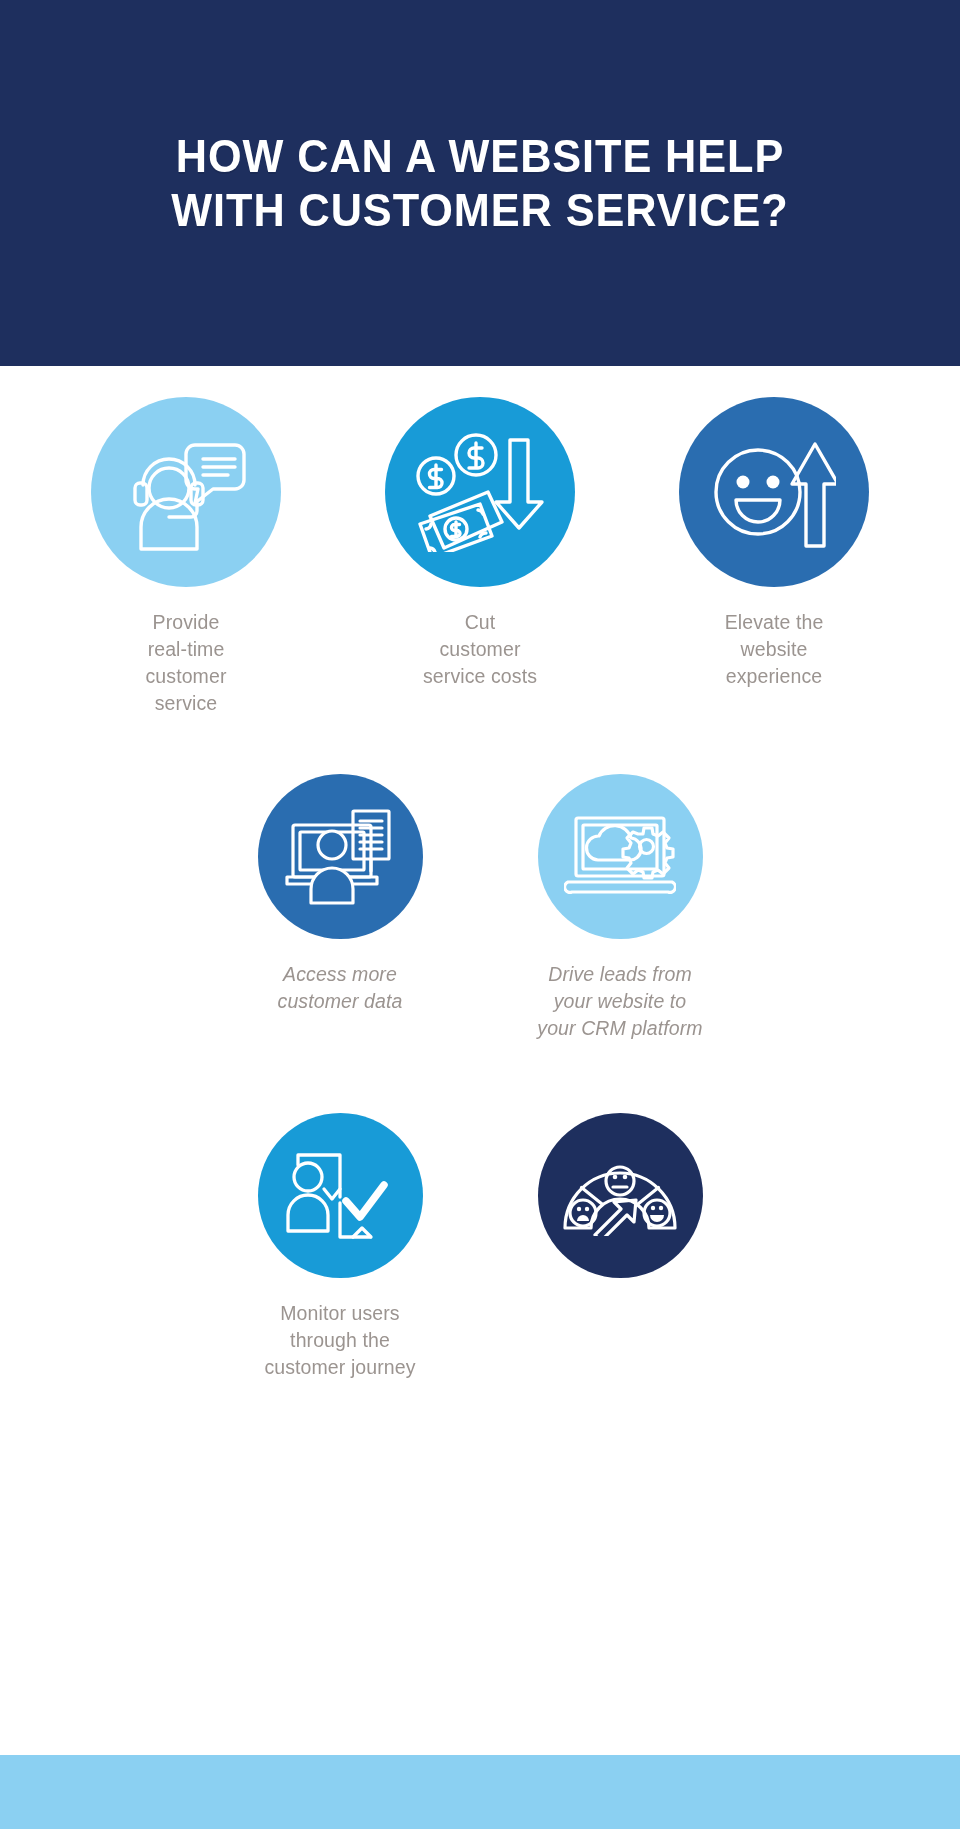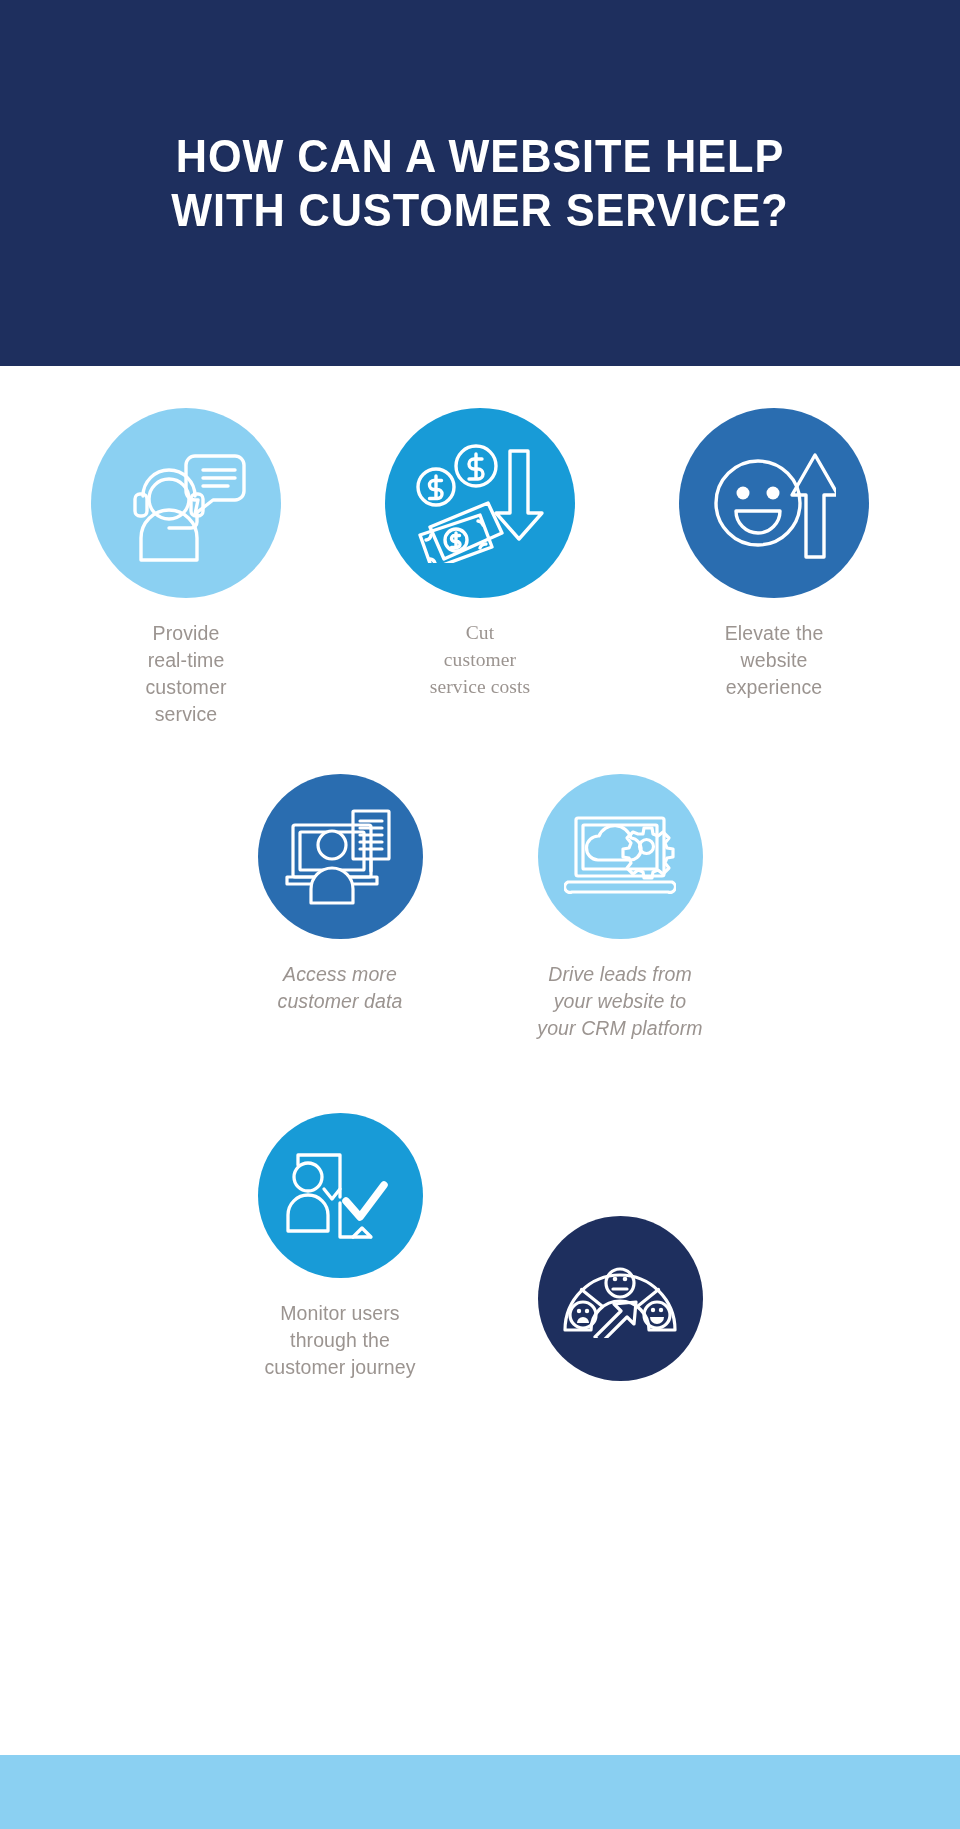--- a/index.html
+++ b/index.html
@@ -47,21 +47,21 @@
 
 <div class="header">
   <div class="header-title">
     <span>How can a website help</span>
     <span class="l2">with customer service?</span>
   </div>
 </div>
 
 <div class="board">
 
-  <div class="row" style="left:0;top:42px;width:960px;gap:104px;">
+  <div class="row" style="left:0;top:31px;width:960px;gap:104px;">
 
     <div class="cell" style="width:190px;">
       <div class="circle" style="width:190px;height:190px;background:#8bd0f2;">
         <span>
           <svg width="126" height="118" viewBox="0 0 126 118" fill="none" stroke="#ffffff" stroke-width="3.4" stroke-linecap="round" stroke-linejoin="round">
 
             <path d="M20 52 a26 26 0 0 1 52 0"></path>
             <rect x="12" y="50" width="12" height="22" rx="5"></rect>
             <rect x="68" y="50" width="12" height="22" rx="5"></rect>
 
@@ -75,21 +75,21 @@
             <path d="M80 26 h32 M80 34 h32 M80 42 h25"></path>
           </svg>
         </span>
       </div>
       <div class="caption">Provide
 real-time
 customer
 service</div>
     </div>
 
-    <div class="cell" style="width:190px;font-family:Liberation Serif, serif;">
+    <div class="cell" style="width:190px;">
       <div class="circle" style="width:190px;height:190px;background:#189bd7;">
         <span>
           <svg width="132" height="120" viewBox="0 0 132 120" fill="none" stroke="#ffffff" stroke-width="3.4" stroke-linecap="round" stroke-linejoin="round">
 
             <circle cx="62" cy="23" r="20"></circle>
             <path d="M62 11 v24 M68 16 h-8 a5 5 0 0 0 0 10 h4 a5 5 0 0 1 0 10 h-9"></path>
 
             <circle cx="22" cy="44" r="18"></circle>
             <path d="M22 33 v22 M27.5 37.5 h-7.5 a4.5 4.5 0 0 0 0 9 h3.5 a4.5 4.5 0 0 1 0 9 h-8"></path>
 
@@ -170,21 +170,21 @@
             <circle cx="82.5" cy="34.5" r="7"></circle>
           </svg>
         </span>
       </div>
       <div class="caption">Drive leads from
 your website to
 your CRM platform</div>
     </div>
   </div>
 
-  <div class="row" style="left:0;top:747px;width:960px;gap:90px;align-items:flex-end;">
+  <div class="row" style="left:0;top:747px;width:960px;gap:90px;">
 
     <div class="cell" style="width:190px;">
       <div class="circle" style="width:165px;height:165px;background:#189bd7;">
         <span>
           <svg width="112" height="102" viewBox="0 0 112 102" fill="none" stroke="#ffffff" stroke-width="3.3" stroke-linecap="round" stroke-linejoin="round">
 
             <circle cx="24" cy="32" r="14"></circle>
             <path d="M4 86 v-16 a20 20 0 0 1 40 0 v16 z"></path>
 
             <path d="M14 20 v-10 h42 v42"></path>

